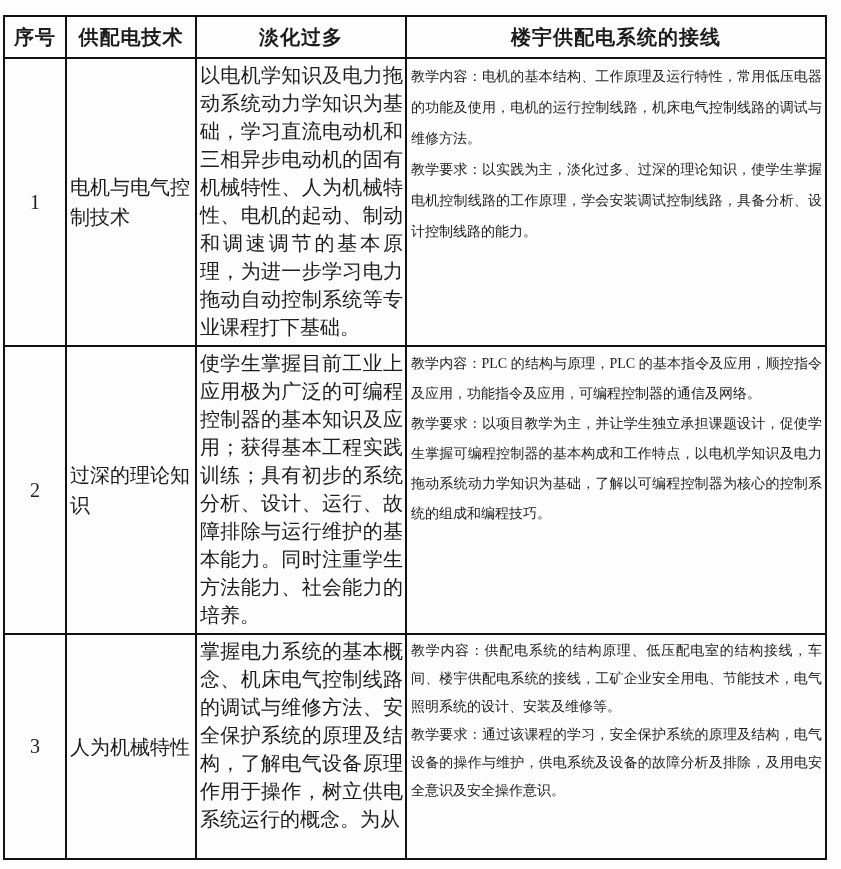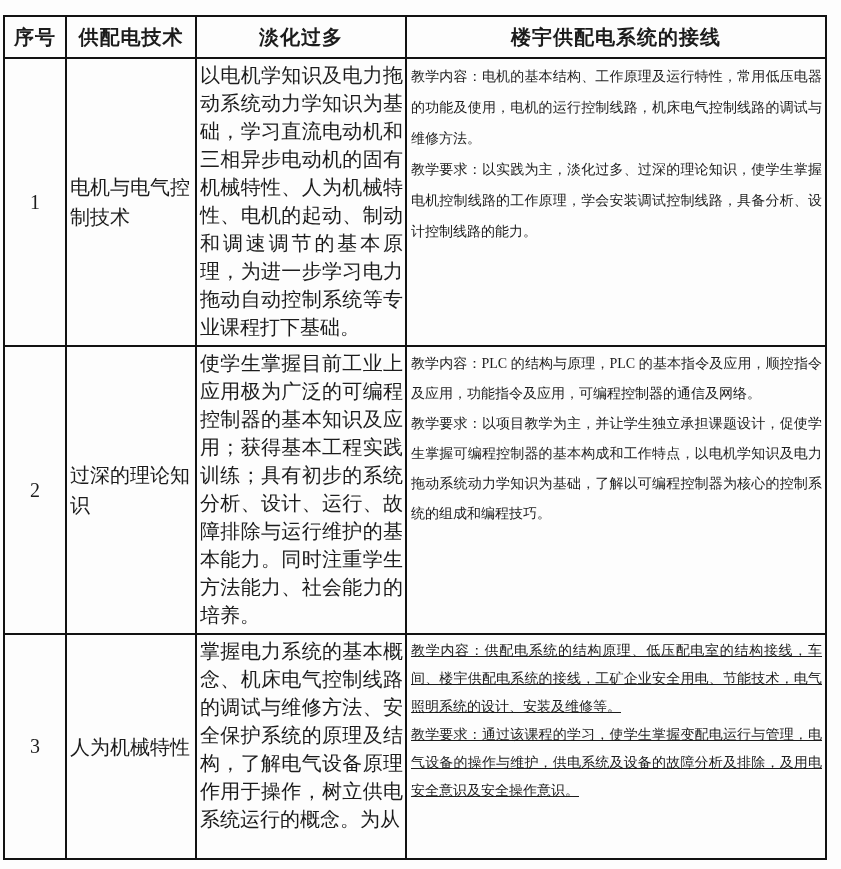--- a/index.html
+++ b/index.html
@@ -63,21 +63,21 @@
     font-size: 14px;
     text-align: justify;
     padding: 2px 3px 0 4px;
   }
   td.cell-teach p {
     margin: 0;
     text-align: justify;
   }
   tr.row-1 td.cell-teach p { line-height: 31px; }
   tr.row-2 td.cell-teach p { line-height: 30px; }
-  tr.row-3 td.cell-teach p { line-height: 28px; text-decoration: underline; }
+  tr.row-3 td.cell-teach p { line-height: 28px; }
   tr.row-1 { height: 285px; }
   tr.row-2 { height: 284px; }
   tr.row-3 { height: 225px; }
 </style>
 </head>
 <body>
 
 <div class="page">
   <table class="course-table">
     <colgroup>
@@ -112,18 +112,18 @@
           <p>教学内容：PLC 的结构与原理，PLC 的基本指令及应用，顺控指令及应用，功能指令及应用，可编程控制器的通信及网络。</p>
           <p>教学要求：以项目教学为主，并让学生独立承担课题设计，促使学生掌握可编程控制器的基本构成和工作特点，以电机学知识及电力拖动系统动力学知识为基础，了解以可编程控制器为核心的控制系统的组成和编程技巧。</p>
         </td>
       </tr>
       <tr class="row-3">
         <td class="cell-no">3</td>
         <td class="cell-course">人为机械特性</td>
         <td class="cell-objective">掌握电力系统的基本概念、机床电气控制线路的调试与维修方法、安全保护系统的原理及结构，了解电气设备原理作用于操作，树立供电系统运行的概念。为从</td>
         <td class="cell-teach">
           <p>教学内容：供配电系统的结构原理、低压配电室的结构接线，车间、楼宇供配电系统的接线，工矿企业安全用电、节能技术，电气照明系统的设计、安装及维修等。</p>
-          <p>教学要求：通过该课程的学习，使学生掌握变配电运行与管理，电气设备的操作与维护，供电系统及设备的故障分析及排除，及用电安全意识及安全操作意识。</p>
+          <p>教学要求：通过该课程的学习，安全保护系统的原理及结构，电气设备的操作与维护，供电系统及设备的故障分析及排除，及用电安全意识及安全操作意识。</p>
         </td>
       </tr>
     </tbody>
   </table>
 </div>
 
 </body></html>

